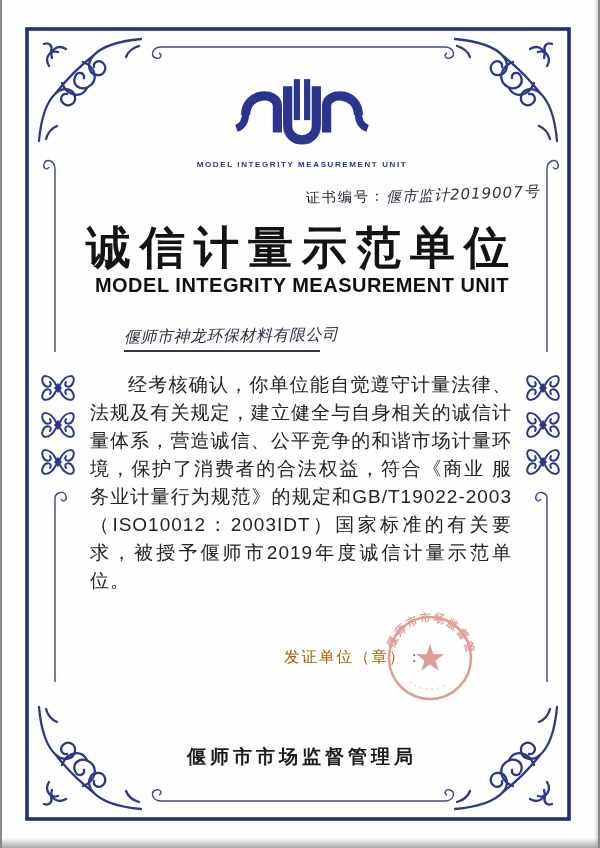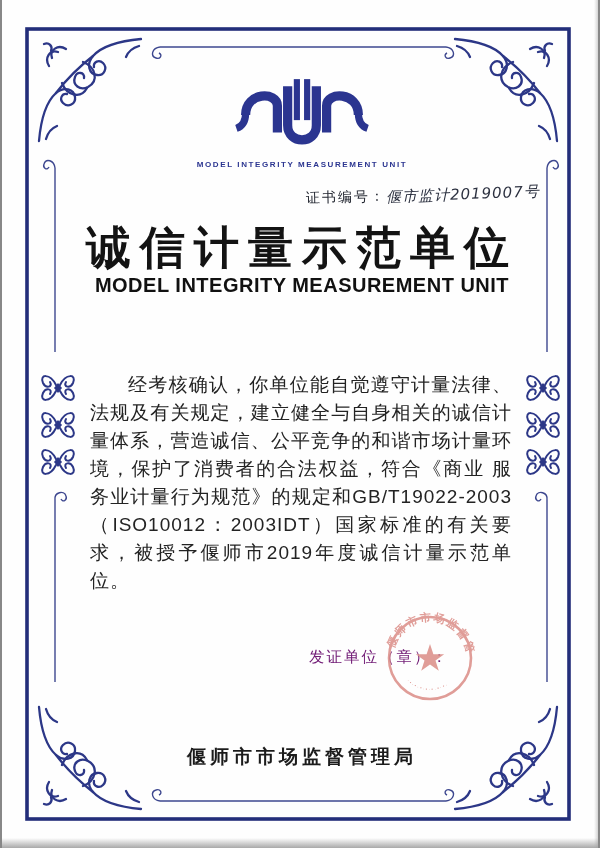--- a/index.html
+++ b/index.html
@@ -53,21 +53,21 @@
   }
   
   .body-text{
     position:absolute;left:88px;right:86px;top:371px;
     font-size:19px;line-height:28px;color:#232323;text-align:justify;
     letter-spacing:1px;
   }
   .body-text p{margin:0;text-indent:2em;}
   
   .issuer{
-    position:absolute;left:307px;top:647px;font-size:15.5px;color:#701a75;
+    position:absolute;left:282px;top:647px;font-size:15.5px;color:#a16207;
     letter-spacing:2px;
   }
   .seal{position:absolute;left:381px;top:611px;opacity:.88;}
   
   .authority{
     position:absolute;top:744px;left:0;width:600px;text-align:center;
     font-size:19px;font-weight:600;letter-spacing:4px;color:#1b1b1b;
   }
   
   .scan-bottom{position:absolute;left:0;right:0;bottom:0;height:10px;
@@ -159,20 +159,23 @@
   </div>
 
   <div class="certno">
     <span class="certno-label">证书编号：</span>
     <span class="certno-value">偃市监计2019007号</span>
   </div>
 
   <div class="title-zh">诚信计量示范单位</div>
   <div class="title-en">MODEL INTEGRITY MEASUREMENT UNIT</div>
 
+  <div class="company">
+    <span class="company-text">偃师市神龙环保材料有限公司</span>
+  </div>
 
   <div class="body-text">
     <p>经考核确认，你单位能自觉遵守计量法律、法规及有关规定，建立健全与自身相关的诚信计量体系，营造诚信、公平竞争的和谐市场计量环境，保护了消费者的合法权益，符合《商业 服务业计量行为规范》的规定和GB/T19022-2003（ISO10012：2003IDT）国家标准的有关要求，被授予偃师市2019年度诚信计量示范单位。</p>
   </div>
 
   <div class="issuer">发证单位（章）：</div>
 
   <svg class="seal" width="94" height="94" viewBox="0 0 94 94">
     <defs>
       <path id="sealArc" d="M 10,47 A 37,37 0 1 1 84,47" fill="none"></path>

